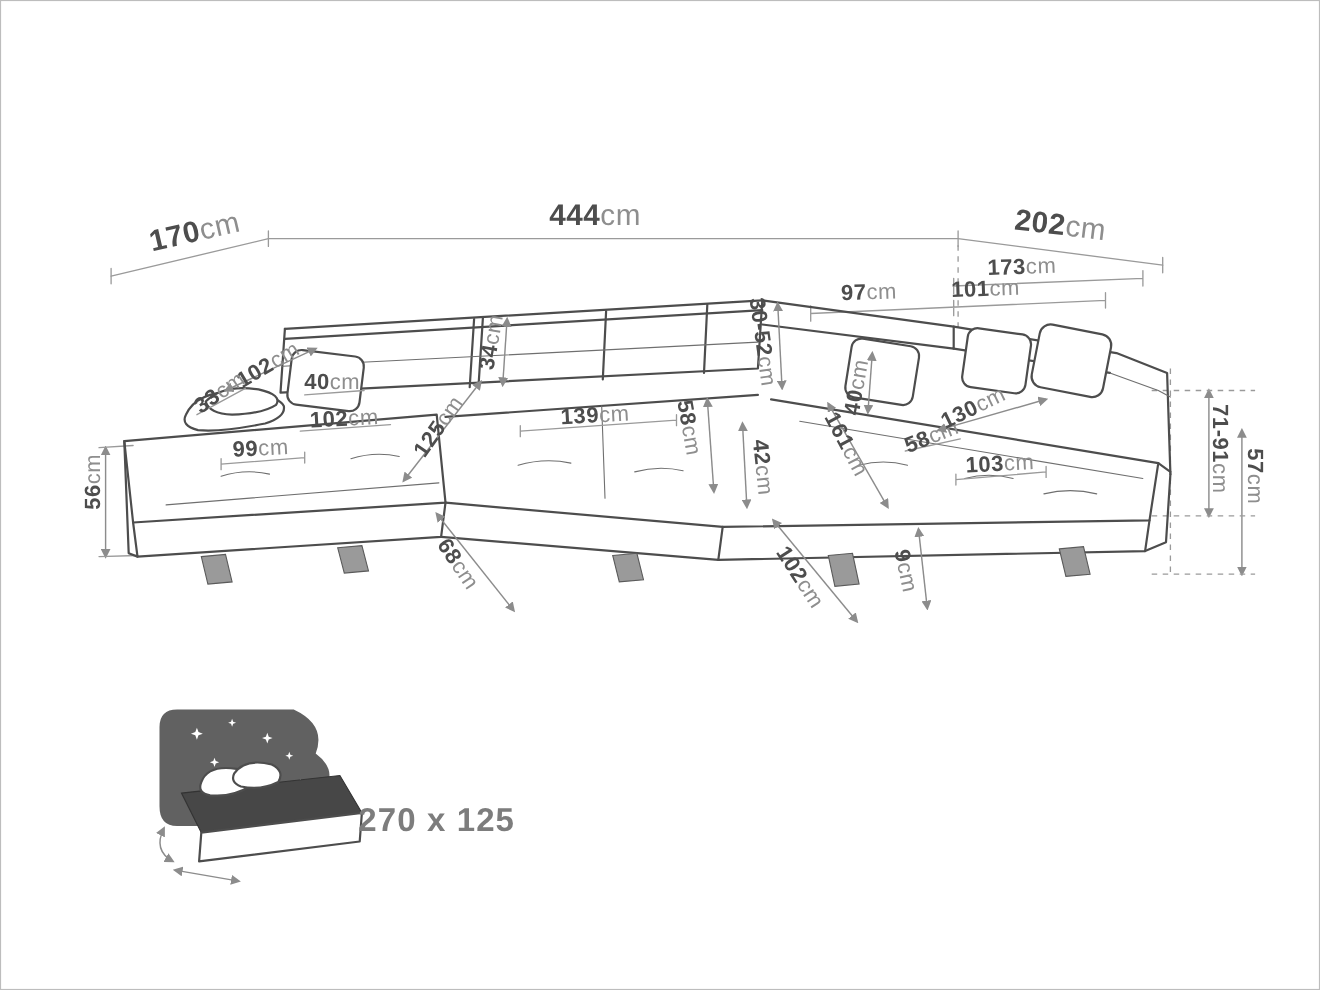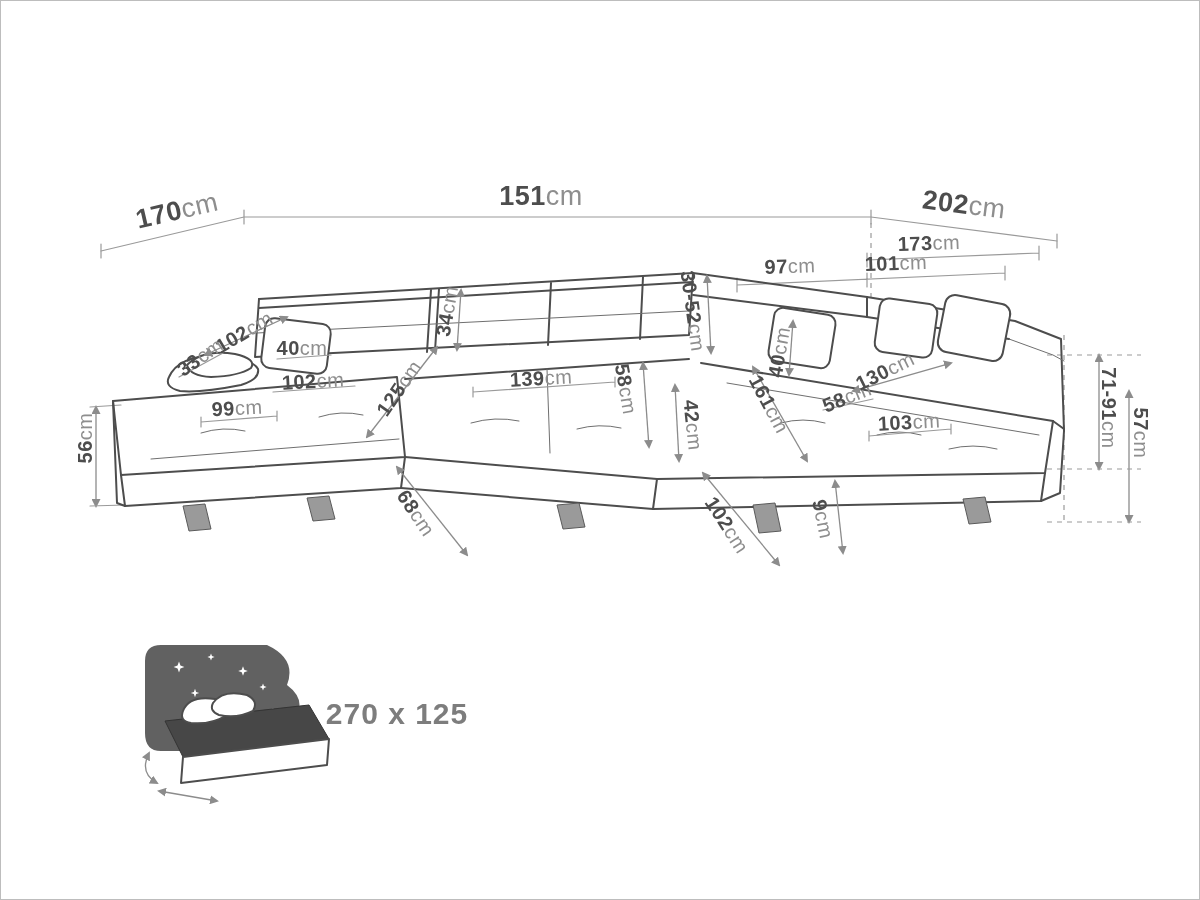--- a/index.html
+++ b/index.html
@@ -11,21 +11,21 @@
   .stage svg{position:absolute;left:0;top:0;}
   
   .lbl{
     position:absolute;white-space:nowrap;
     transform:translate(-50%,-50%) rotate(var(--r,0deg));
     font-weight:700;color:#4d4d4d;letter-spacing:.5px;line-height:1;
   }
   .lbl .unit{font-weight:400;color:#8e8e8e;}
   .sz-l{font-size:27px;}
   .sz-m{font-size:20px;}
-  .sleep{font-size:30px;color:#7d7d7d;font-weight:700;letter-spacing:1px;}
+  .sleep{font-size:30px;color:#7d7d7d;font-weight:700;letter-spacing:1px;margin-top:32px;}
   
   .ln{stroke:#4d4d4d;stroke-width:2;fill:none;stroke-linecap:round;stroke-linejoin:round;}
   .thin{stroke:#6f6f6f;stroke-width:1;fill:none;stroke-linecap:round;}
   .dim{stroke:#9a9a9a;stroke-width:1.2;fill:none;stroke-linecap:round;}
   .dash{stroke:#9a9a9a;stroke-width:1.2;fill:none;stroke-dasharray:5 5;}
   .marr{stroke:#8c8c8c;stroke-width:1.3;fill:none;marker-start:url(#aS);marker-end:url(#aE);}
   .cushion{fill:#fff;stroke:#4d4d4d;stroke-width:2;stroke-linejoin:round;}
   .leg{fill:#9a9a9a;stroke:#5a5a5a;stroke-width:1;}
   .bedDark{fill:#616161;stroke:none;}
   .bedTop{fill:#474747;stroke:#333;stroke-width:1;}
@@ -142,21 +142,21 @@
       <path class="bedFront" d="M44 116 L190 98 L188 124 L42 142 Z"></path>
       <path class="cushion" d="M44 70 Q50 54 76 58 Q92 62 88 74 Q72 84 52 82 Q40 80 44 70 Z"></path>
       <path class="cushion" d="M74 62 Q84 48 108 54 Q120 60 114 70 Q98 78 80 74 Q70 70 74 62 Z"></path>
       <path class="marr" d="M10 112 Q0 132 18 142"></path>
       <path class="marr" d="M20 150 L78 160"></path>
     </g>
   </svg>
 
   <div class="lbl sz-l" style="left:176px;top:210px;--r:-13deg"><span class="val">170</span><span class="unit">cm</span></div>
 
-  <div class="lbl sz-l" style="left:540px;top:195px"><span class="val">151</span><span class="unit">cm</span></div>
+  <div class="lbl sz-l" style="left:540px;top:195px"><span class="val">444</span><span class="unit">cm</span></div>
 
   <div class="lbl sz-l" style="left:963px;top:204px;--r:7deg"><span class="val">202</span><span class="unit">cm</span></div>
 
   <div class="lbl sz-m" style="left:928px;top:242px;--r:-2deg"><span class="val">173</span><span class="unit">cm</span></div>
 
   <div class="lbl sz-m" style="left:789px;top:265px;--r:-2deg"><span class="val">97</span><span class="unit">cm</span></div>
 
   <div class="lbl sz-m" style="left:895px;top:262px;--r:-2deg"><span class="val">101</span><span class="unit">cm</span></div>
 
   <div class="lbl sz-m" style="left:692px;top:310px;--r:82deg"><span class="val">30-52</span><span class="unit">cm</span></div>

